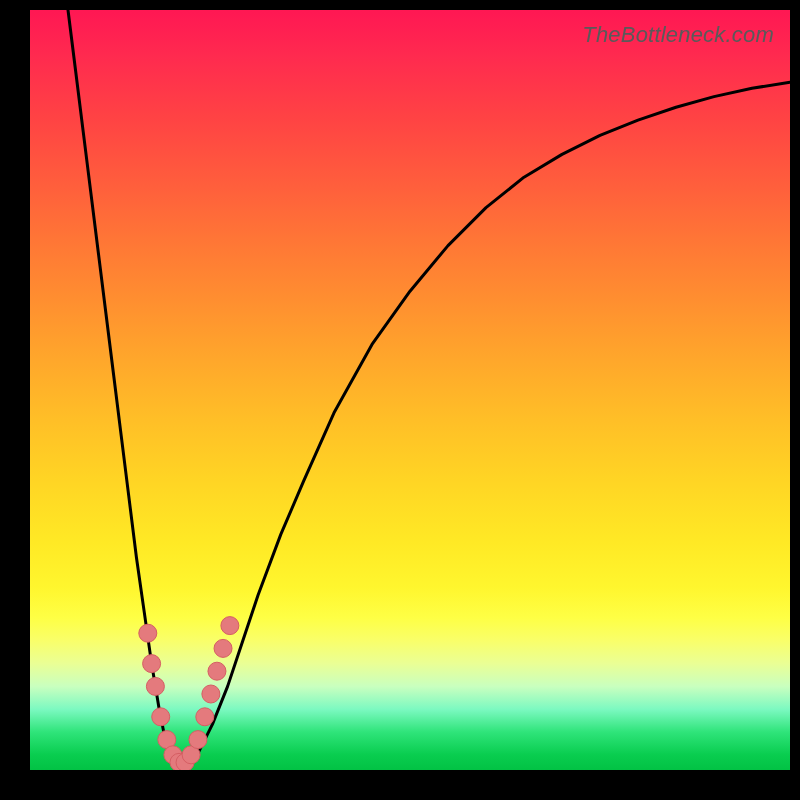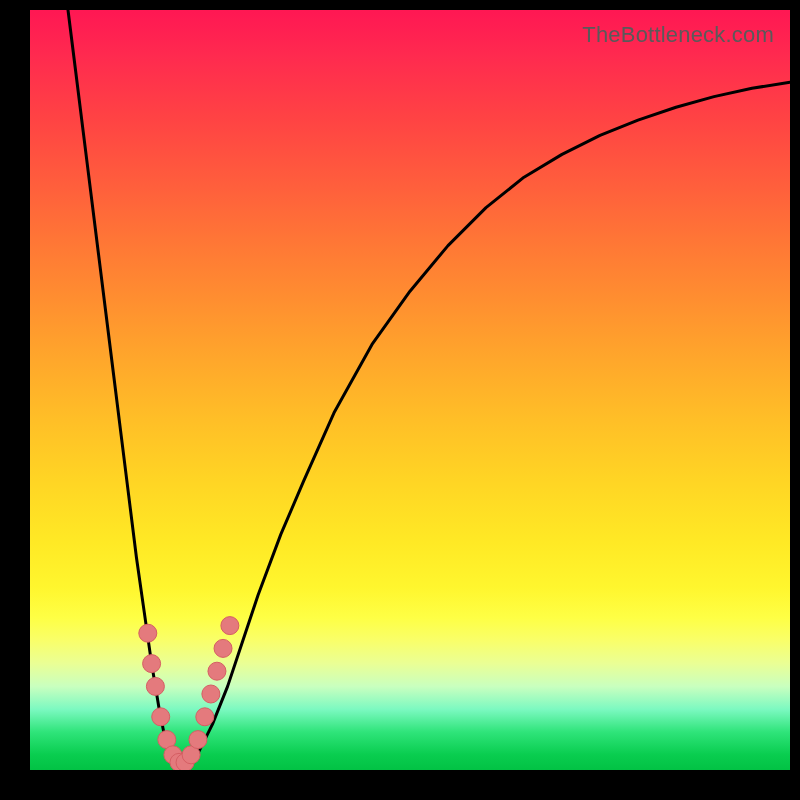--- a/index.html
+++ b/index.html
@@ -17,20 +17,21 @@
     height: 800px;
     background: #000;
   }
   .plot {
     position: absolute;
     left: 30px;
     top: 10px;
     width: 760px;
     height: 760px;
     overflow: hidden;
+    font-style: italic;
   }
   .gradient {
     position: absolute;
     inset: 0;
     background: linear-gradient(
       to bottom,
       #ff1753 0%,
       #ff2a4f 6%,
       #ff4244 14%,
       #ff5b3d 22%,

